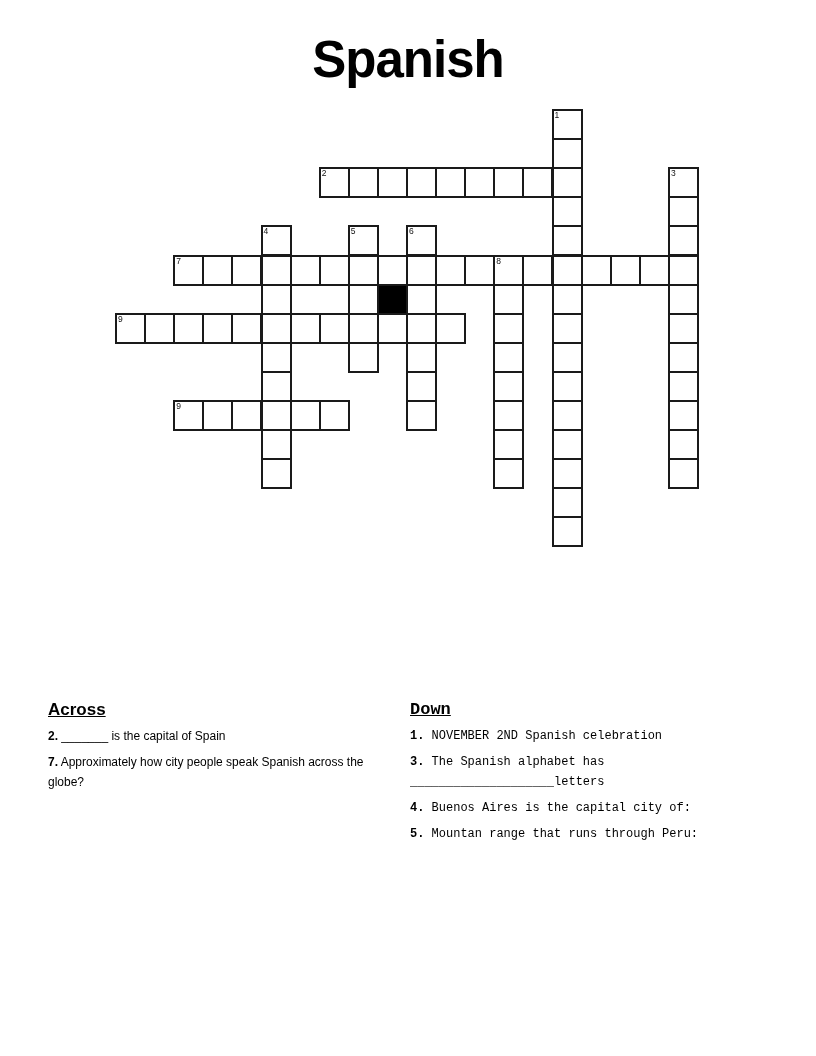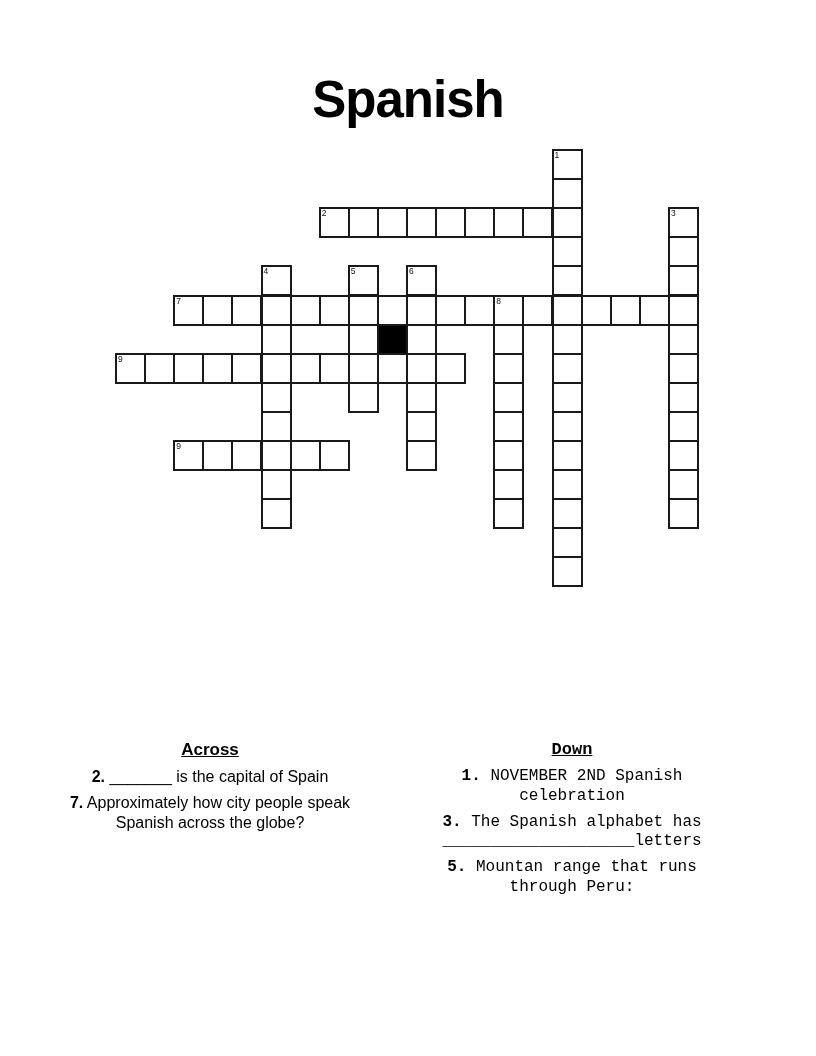--- a/index.html
+++ b/index.html
@@ -2,45 +2,44 @@
 <html style="--line: #1a1a1a;"><head>
 <meta charset="utf-8">
 <style>
   :root { --line:#1a1a1a; }
   * { box-sizing: border-box; }
   body { margin:0; background:#fff; }
   .page {
     position: relative; width: 816px; height: 892px;
     background:#fff; color:#000; overflow:hidden;
     font-family:"Liberation Sans","DejaVu Sans",sans-serif;
-    margin-top:40px;
   }
   .title {
     position:absolute; top:32px; left:0; width:816px;
     text-align:center; font-size:51px; font-weight:bold;
     letter-spacing:-1px; line-height:1.1; margin:0;
   }
   .grid { position:absolute; }
   .cell {
     position:absolute; width:29.1px; height:29.1px; background:#fff;
     box-shadow: inset 0 0 0 1px var(--line), 0 0 0 1px var(--line);
   }
   .cell.black { background:#000; }
   .cellnum {
     position:absolute; top:1px; left:2px;
     font-size:8.5px; line-height:1; color:#111; font-weight:normal;
   }
-  .clue-col { position:absolute; top:700px; width:324px;text-align:center; }
+  .clue-col { position:absolute; top:700px; width:324px; }
   .clue-col.across { left:48px; }
   .clue-col.down   { left:410px;font-family:Liberation Mono, monospace; }
   .clue-header {
     font-size:17px; font-weight:bold; text-decoration:underline;
     margin:0 0 7px 0; line-height:20px;
   }
-  p.clue { margin:0 0 6.5px 0; font-size:16px; line-height:19.5px; }
+  p.clue { margin:0 0 6.5px 0; font-size:12px; line-height:19.5px; }
   p.clue b { font-weight:bold; }
 </style>
 </head>
 <body>
 
 <div class="page">
 
   <h1 class="title">Spanish</h1>
 
   <div class="grid" style="left: 116px; top: 110px; width: 582px; height: 436.5px;">
@@ -159,16 +158,17 @@
   <div class="clue-col across">
     <h2 class="clue-header">Across</h2>
     <p class="clue"><b>2.</b> <span>_______ is the capital of Spain</span></p>
     <p class="clue"><b>7.</b> <span>Approximately how city people speak Spanish across the globe?</span></p>
   </div>
 
   <div class="clue-col down">
     <h2 class="clue-header">Down</h2>
     <p class="clue"><b>1.</b> <span>NOVEMBER 2ND Spanish celebration</span></p>
     <p class="clue"><b>3.</b> <span>The Spanish alphabet has ____________________letters</span></p>
+    <p class="clue"><b>4.</b> <span>Buenos Aires is the capital city of:</span></p>
     <p class="clue"><b>5.</b> <span>Mountan range that runs through Peru:</span></p>
   </div>
 
 </div>
 
 </body></html>

